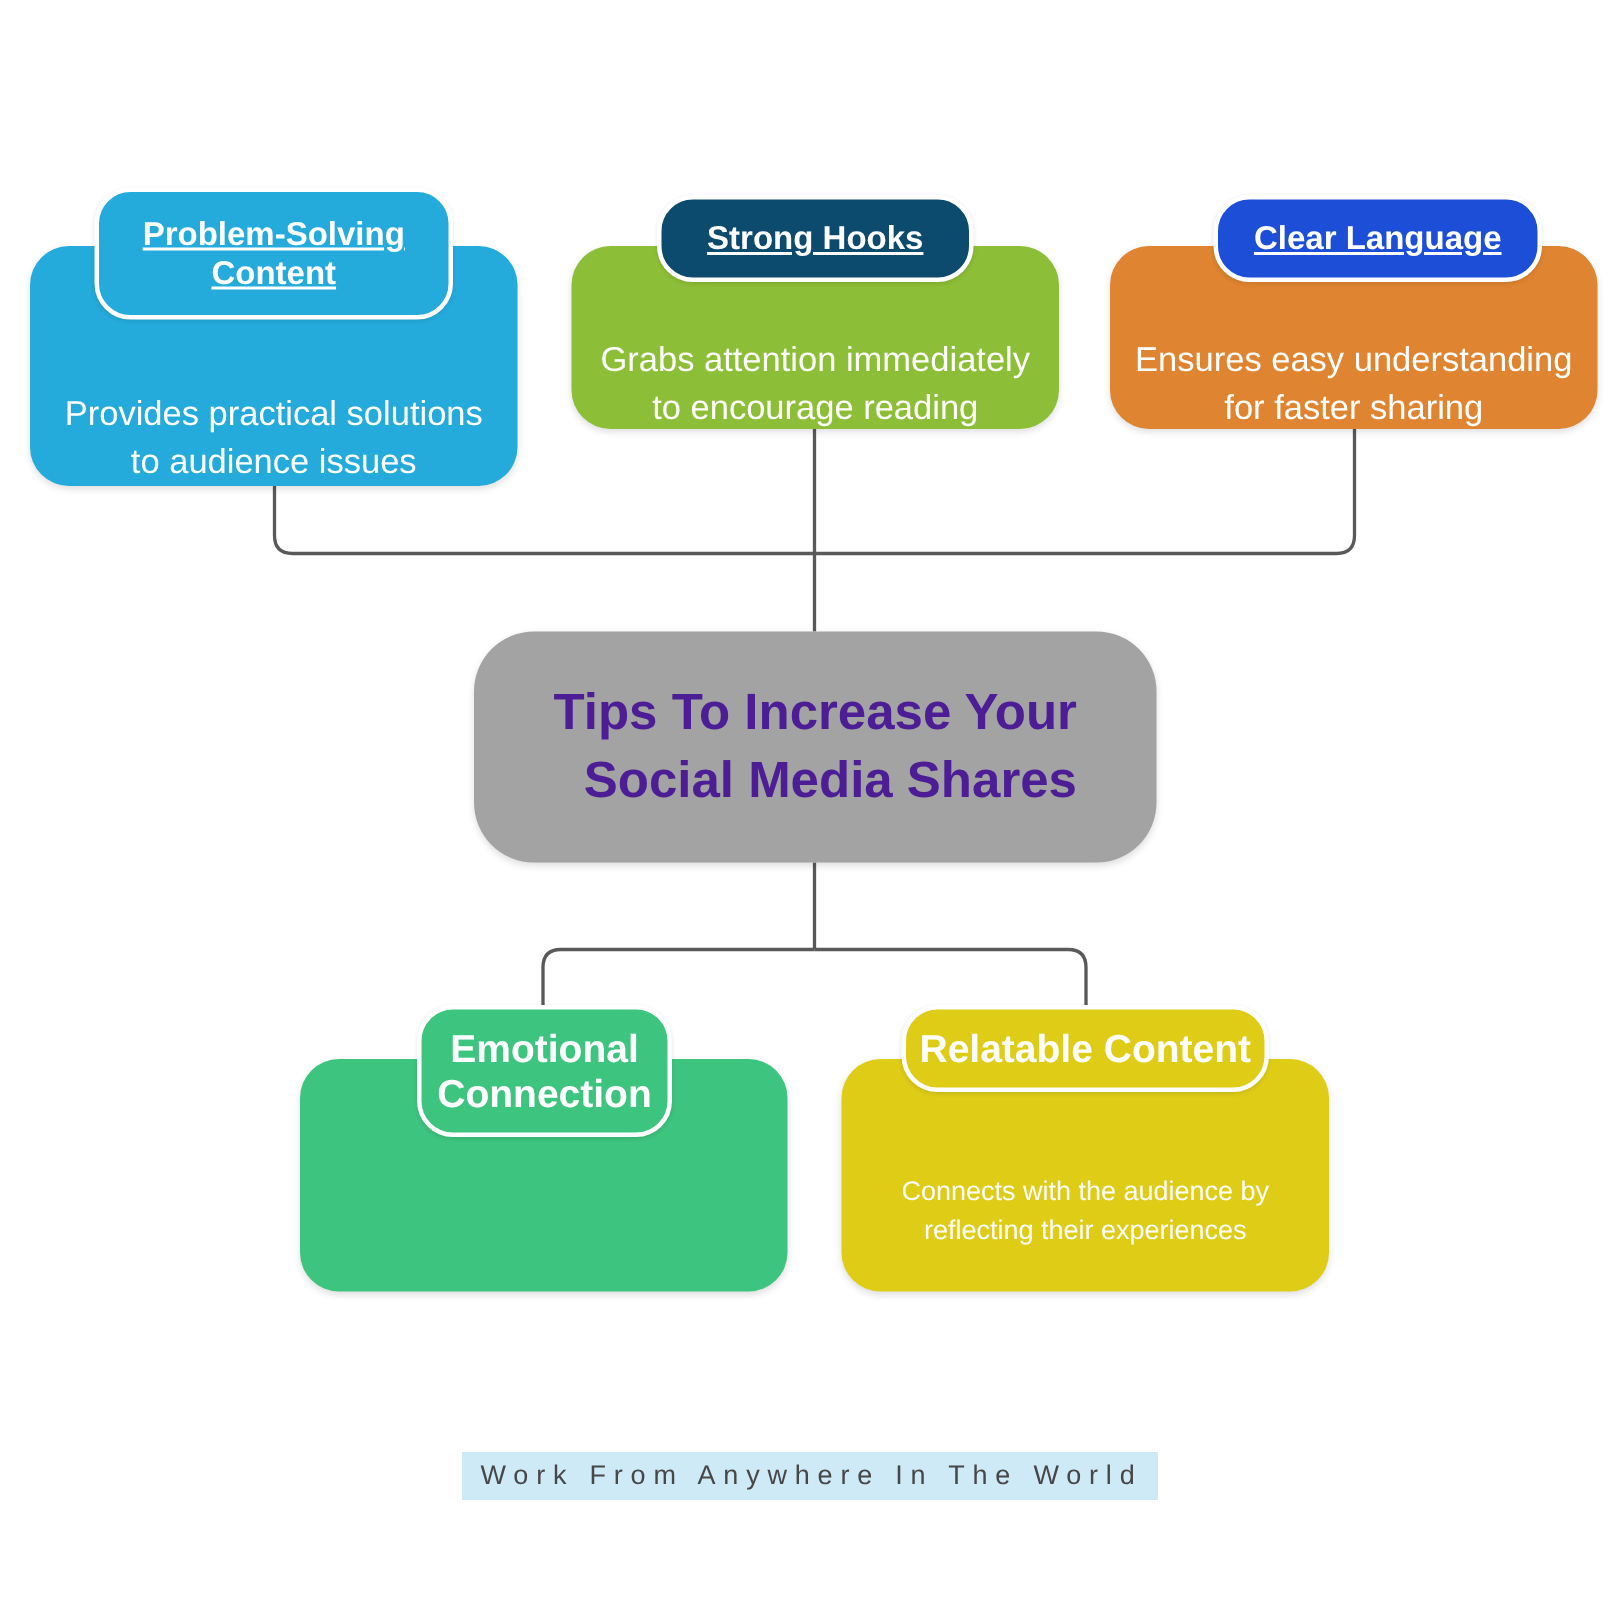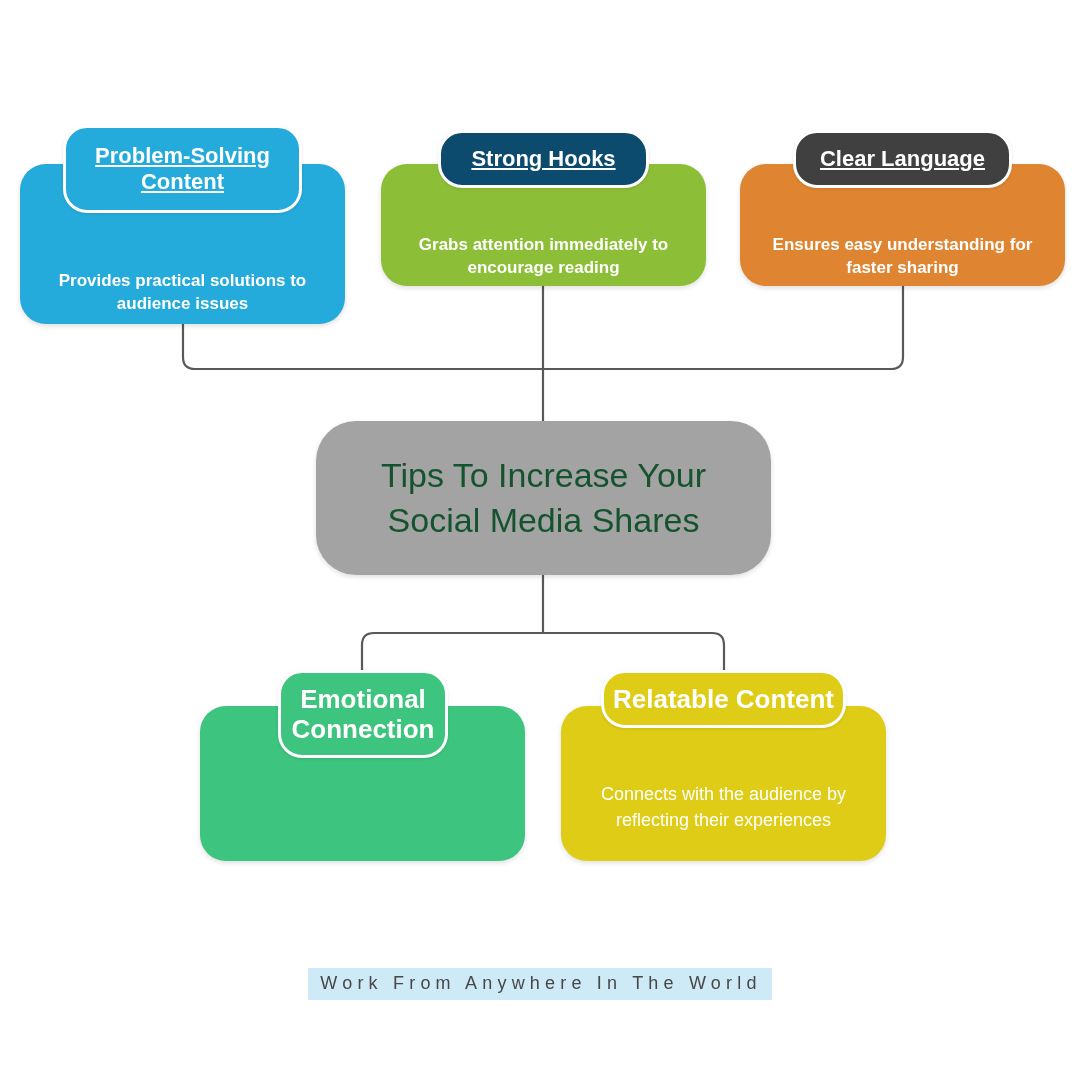--- a/index.html
+++ b/index.html
@@ -59,22 +59,22 @@
     text-align: center;
     color: #ffffff;
     font-weight: bold;
     line-height: 1.16;
     box-shadow: 0 1px 3px rgba(0,0,0,0.10);
   }
 
   
   .top-card { width: 325px; }
   .top-card .node-body {
-    font-size: 17px;
-    font-weight: bold;
+    font-size: 23px;
+    font-weight: normal;
     line-height: 1.38;
   }
   .top-card .pill { font-size: 22px; text-decoration: underline; }
 
   #card-blue {
     left: 20px; top: 164px;
     width: 325px; height: 160px;
     background: #24AADB;
   }
   #card-blue .node-body { top: 96px; }
@@ -96,41 +96,41 @@
     background: #0c4a6e;
   }
 
   #card-orange {
     left: 740px; top: 164px;
     width: 325px; height: 122px;
     background: #DF8430;
   }
   #card-orange .node-body { top: 62px; }
   #card-orange .pill {
-    left: 53px; top: -34px;
+    left: 69px; top: -34px;
     width: 219px; height: 58px;
-    background: #404040;
+    background: #1d4ed8;
   }
 
   
   #hub {
     left: 316px; top: 421px;
     width: 455px; height: 154px;
     background: #A3A3A3;
     border-radius: 40px;
     display: flex;
     align-items: center;
     justify-content: center;
   }
   #hub .hub-title {
-    color: #14532d;
+    color: #4c1d95;
     font-size: 34px;
-    font-weight: normal;
+    font-weight: bold;
     line-height: 1.32;
-    text-align: center;
+    text-align: right;
     padding: 0 22px;
     white-space: pre-line;
   }
 
   
   .bottom-card { width: 325px; }
   .bottom-card .node-body {
     font-size: 18px;
     font-weight: normal;
     line-height: 1.42;

